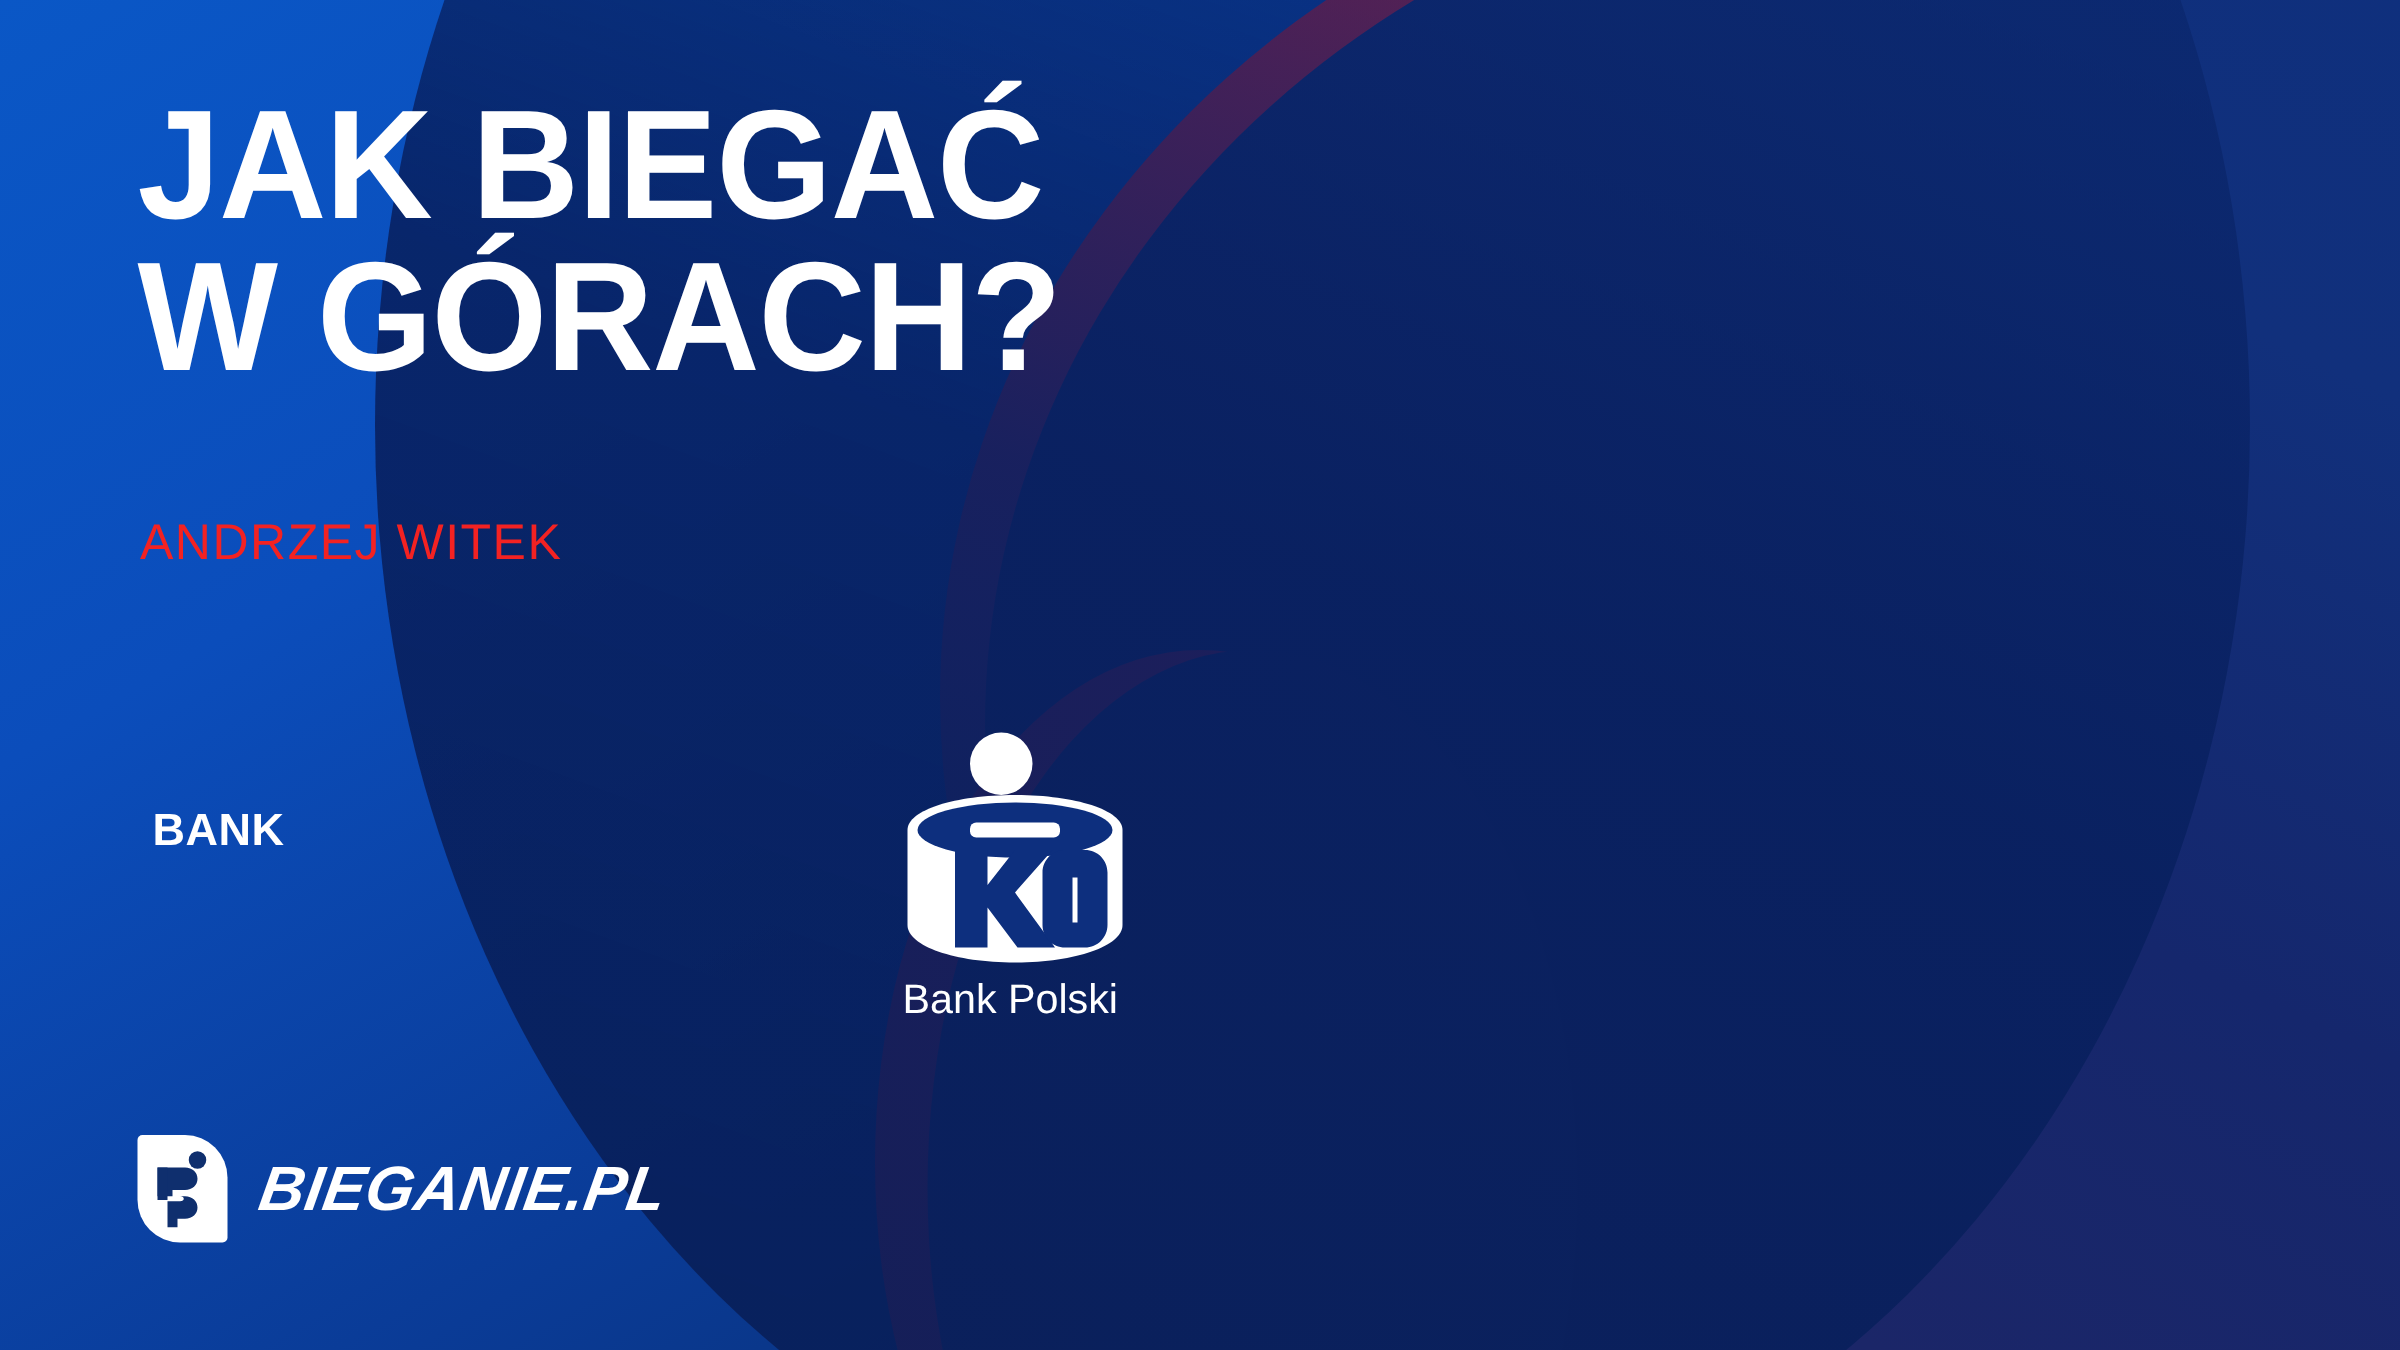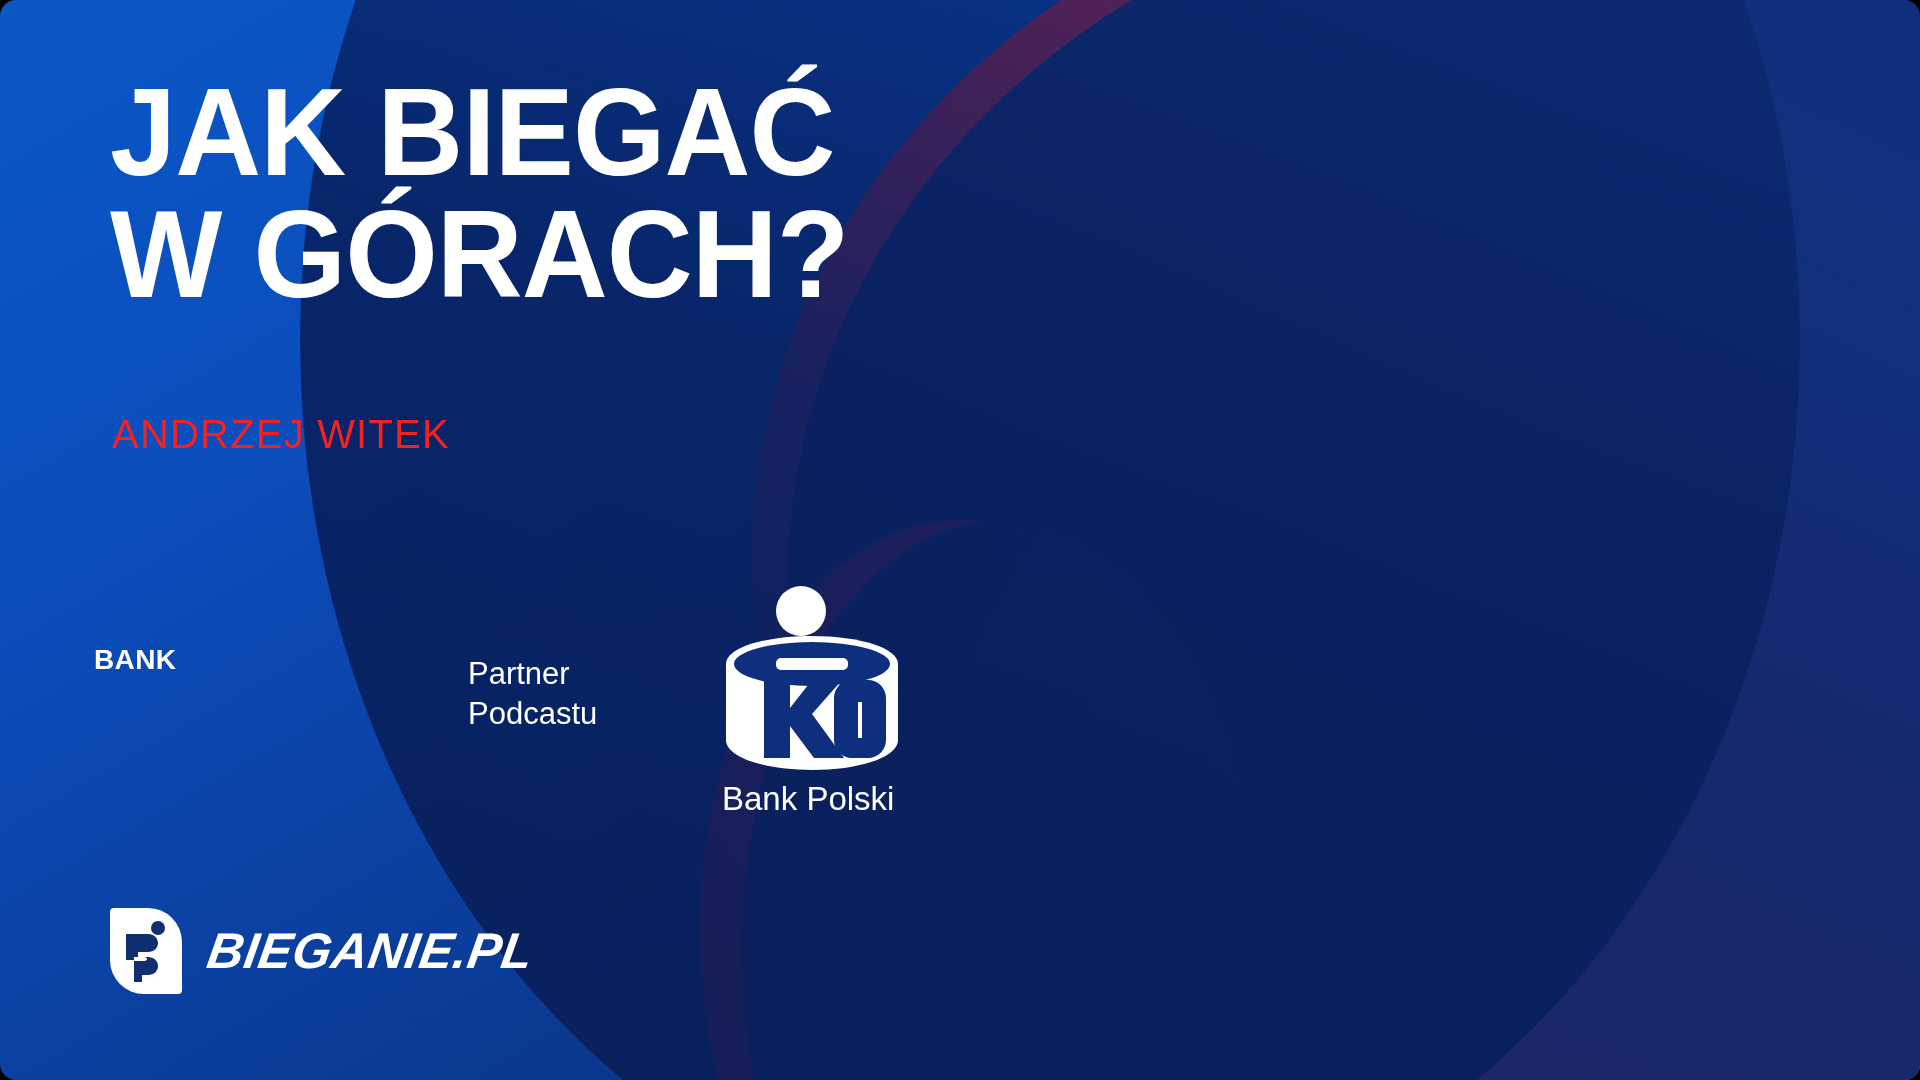--- a/index.html
+++ b/index.html
@@ -1,21 +1,20 @@
 <!DOCTYPE html>
 <html><head>
 <meta charset="utf-8">
 <style>
   html,body{margin:0;padding:0;background:#000;}
   body{font-family:"Liberation Sans","DejaVu Sans",sans-serif;}
 
   .stage{
     position:relative;width:1920px;height:1080px;overflow:hidden;
     background:linear-gradient(150deg,#0a57c6 0%,#0b4dbb 28%,#0a3b96 58%,#0a2e72 82%,#0b2a66 100%);
-    border-radius:16px;
   }
 
   
   .photo-wrap{
     position:absolute;inset:0;
     clip-path: ellipse(74% 132% at 158% 50%);
     overflow:hidden;
   }
   .photo{
     position:absolute;left:780px;top:0;width:1140px;height:1080px;
@@ -130,22 +129,22 @@
   }
   .title .l2{display:block;}
 
   .speaker{
     position:absolute;left:112px;top:412px;
     color:#f32222;font-weight:400;font-size:40px;letter-spacing:1.2px;
     text-transform:uppercase;
   }
 
   
-  .bwob{position:absolute;left:94px;top:644px;color:#fff;font-weight:700;
-    font-size:28px;line-height:1.12;letter-spacing:.4px;text-transform:uppercase;}
+  .bwob{position:absolute;left:122px;top:644px;color:#fff;font-weight:700;
+    font-size:36px;line-height:1.12;letter-spacing:.4px;text-transform:uppercase;}
   .bwob span{display:block;}
 
   
   .partner{position:absolute;left:468px;top:654px;color:#fff;font-weight:400;
     font-size:31px;line-height:1.3;}
   .partner span{display:block;}
 
   
   .pko{position:absolute;left:716px;top:586px;width:190px;height:180px;}
   .pko-dot{position:absolute;left:60px;top:0;width:50px;height:50px;border-radius:50%;background:#fff;}
@@ -228,24 +227,20 @@
       <span class="l1">JAK BIEGAĆ</span>
       <span class="l2">W GÓRACH?</span>
     </div>
 
     <div class="speaker">ANDRZEJ WITEK</div>
 
     <div class="bwob">
       <span>BANK</span>
     </div>
 
-    <div class="partner">
-      <span>Partner</span>
-      <span>Podcastu</span>
-    </div>
 
     <div class="pko">
       <div class="pko-dot"></div>
       <div class="pko-cyl">
         <svg width="176" height="154" viewBox="0 0 176 154" xmlns="http://www.w3.org/2000/svg" aria-hidden="true">
           <path fill="#ffffff" d="M88 2C40 2 2 14 2 30v76c0 17 38 30 86 30s86-13 86-30V30C174 14 136 2 88 2z"></path>
           <ellipse cx="88" cy="30" rx="78" ry="22" fill="#0d2f7e"></ellipse>
           <rect x="52" y="24" width="72" height="12" rx="5" fill="#ffffff"></rect>
           <path fill="#0d2f7e" d="M40 46h26v28l22-28h30L88 80l32 44H90L66 92v32H40z"></path>
           <path fill="#0d2f7e" d="M128 46h16c10 0 18 8 18 18v42c0 10-8 18-18 18h-16c-10 0-18-8-18-18V64c0-10 8-18 18-18zm6 22v36h4V68z"></path>

